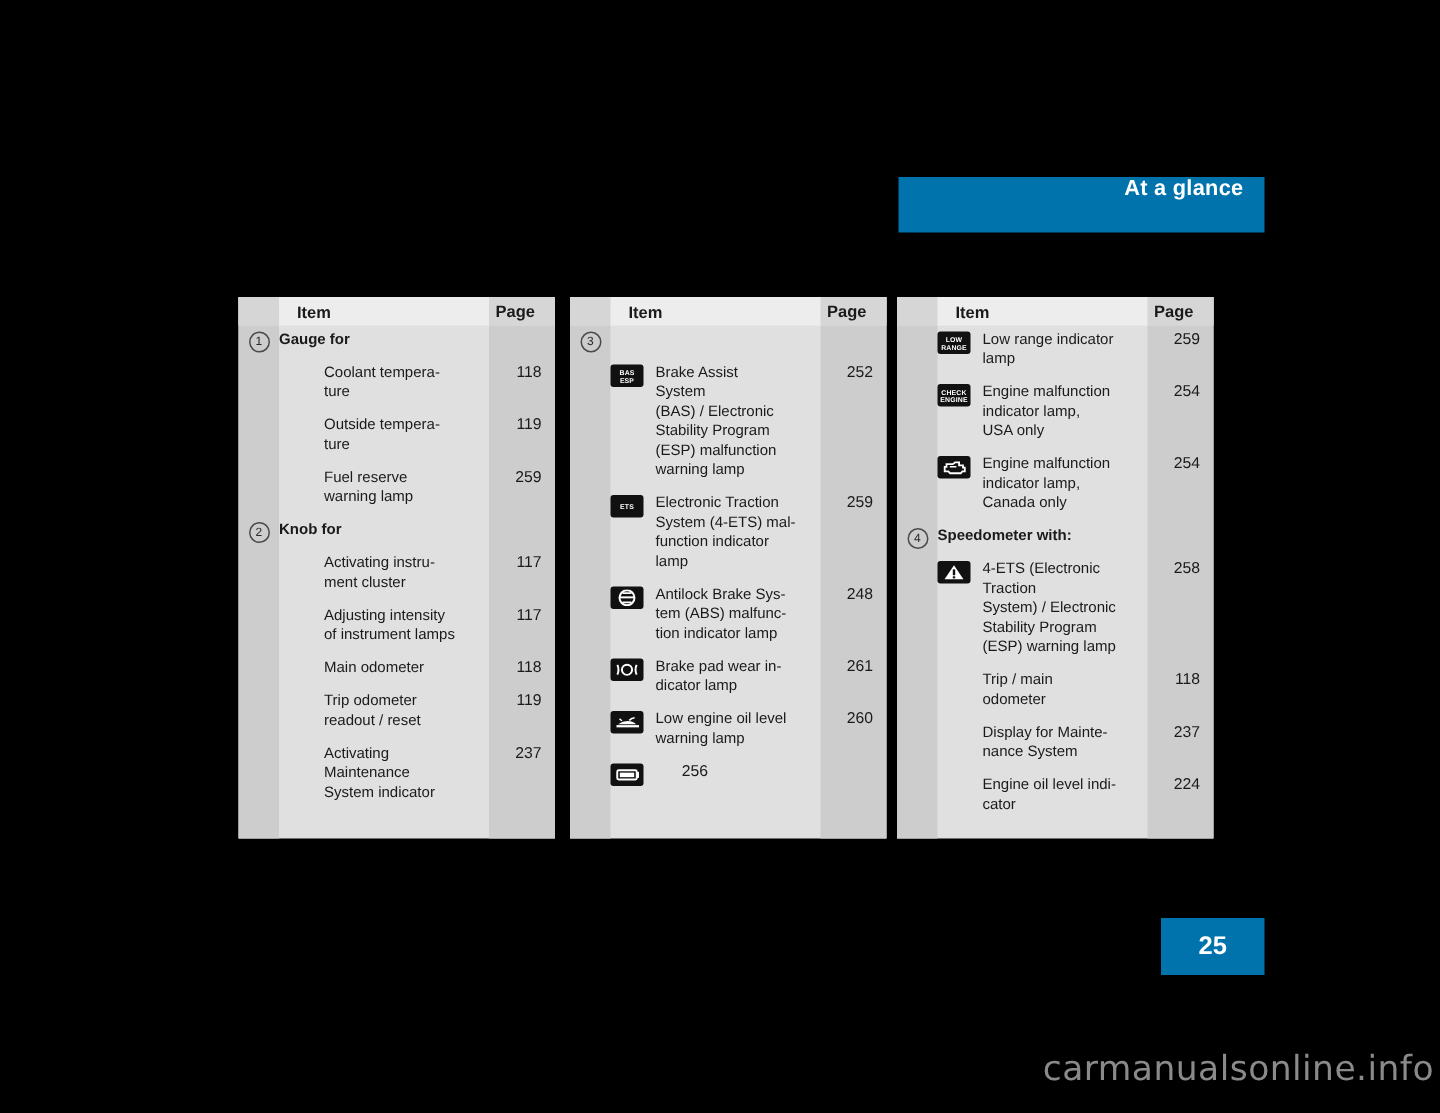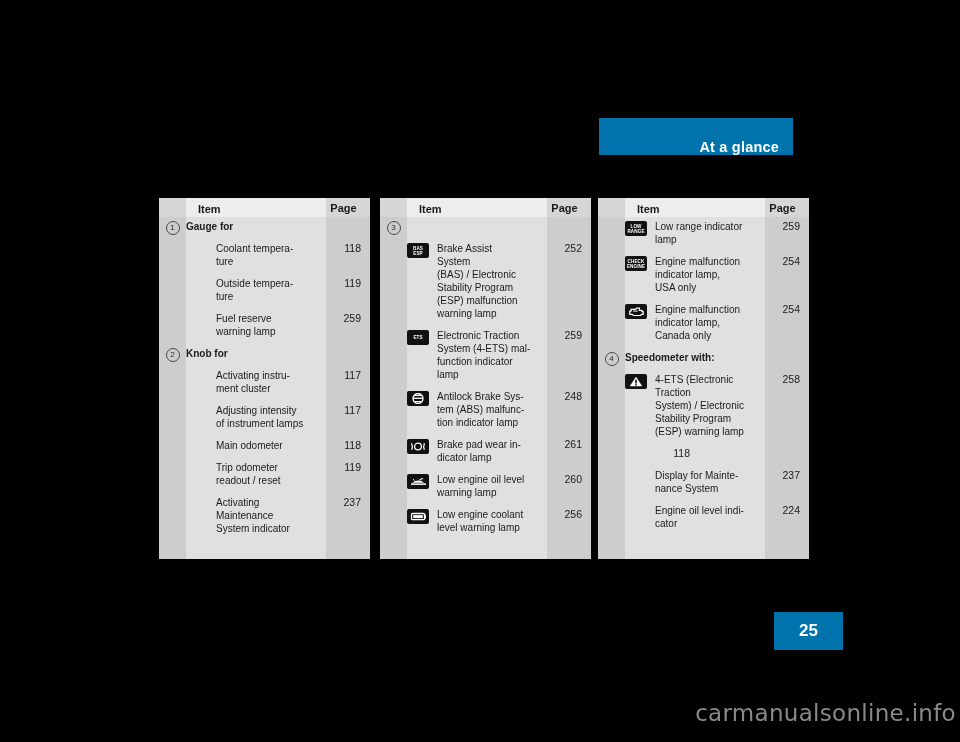--- a/index.html
+++ b/index.html
@@ -13,26 +13,26 @@
     position: relative;
     font-family: "Liberation Sans", sans-serif;
     overflow: hidden;
   }
 
   
   #header-bar {
     position: absolute;
     left: 599px;
     top: 118px;
-    width: 194px;
+    width: 244px;
     height: 37px;
     background: #0073ad;
     color: #ffffff;
     display: flex;
-    align-items: flex-end;
+    align-items: flex-start;
     justify-content: flex-end;
     box-sizing: border-box;
     padding-right: 14px;
   }
   #header-bar .title {
     font-size: 14.5px;
     font-weight: bold;
     letter-spacing: 0.2px;
   }
 
@@ -354,21 +354,20 @@
         <div class="cell-num"></div>
         <div class="cell-icon">
           <span class="lampicon">
             <svg width="17" height="11" viewBox="0 0 17 11" xmlns="http://www.w3.org/2000/svg">
               <rect x="1.5" y="2.5" width="13" height="6.2" rx="1" fill="none" stroke="#fff" stroke-width="1.3"></rect>
               <rect x="3.2" y="4.1" width="9.6" height="3" fill="#fff"></rect>
               <rect x="14.6" y="3.6" width="1.4" height="4" fill="#fff"></rect>
             </svg>
           </span>
         </div>
-        <div class="cell-item">Low engine coolant<br>level warning lamp</div>
         <div class="cell-page">256</div>
       </div>
     </div>
   </div>
 <div id="table-3" class="tbl">
     <div class="tbl-header">
       <div class="c-num hdr-left"></div>
       <div class="c-item"><span class="hdr-label hdr-item-label">Item</span></div>
       <div class="c-page hdr-right" style="padding: 0px;">
         <span class="hdr-label hdr-page-label">Page</span>
@@ -427,20 +426,21 @@
               <rect x="6.2" y="8.2" width="1.6" height="1.4" fill="#111"></rect>
             </svg>
           </span>
         </div>
         <div class="cell-item">4-ETS (Electronic<br>Traction<br>System) / Electronic<br>Stability Program<br>(ESP) warning lamp</div>
         <div class="cell-page">258</div>
       </div>
       <div class="row">
         <div class="cell-num"></div>
         <div class="cell-icon"></div>
+        <div class="cell-item">Trip / main<br>odometer</div>
         <div class="cell-page">118</div>
       </div>
       <div class="row">
         <div class="cell-num"></div>
         <div class="cell-icon"></div>
         <div class="cell-item">Display for Mainte-<br>nance System</div>
         <div class="cell-page">237</div>
       </div>
       <div class="row">
         <div class="cell-num"></div>

